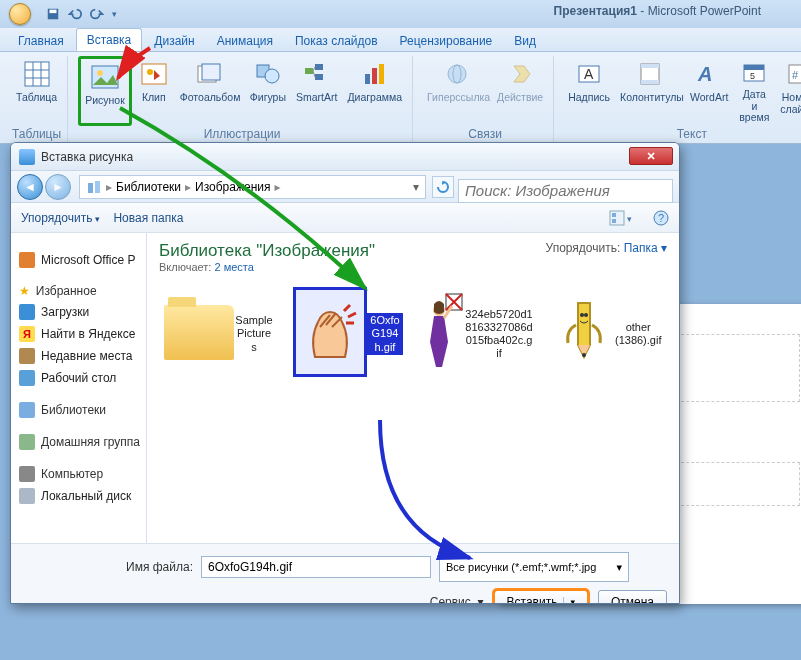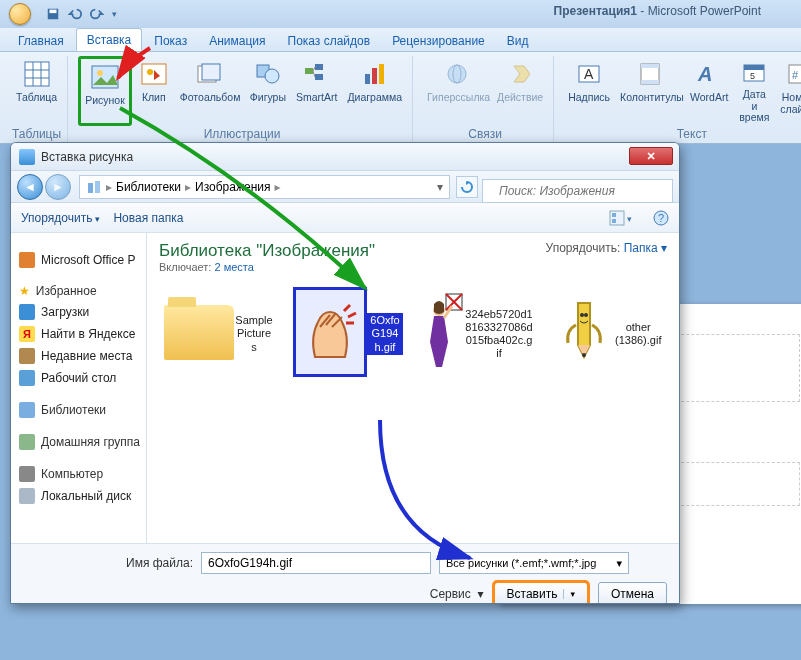--- a/index.html
+++ b/index.html
@@ -41,21 +41,21 @@
   .dialog { position:absolute; top:142px; left:10px; width:670px; height:462px; background:#fff; border:1px solid #5a7aa0; box-shadow:2px 4px 12px rgba(0,0,0,.4); border-radius:6px 6px 0 0; overflow:hidden; }
   .dlg-title { height:28px; background: linear-gradient(#f5fafe, #dfeaf6); display:flex; align-items:center; padding:0 8px; font-size:12px; color:#333; border-bottom:1px solid #c8d8ea; }
   .dlg-title .ico { width:16px; height:16px; margin-right:6px; background: linear-gradient(#87c5ff,#3a8fd6); border-radius:2px; }
   .dlg-close { position:absolute; right:6px; top:4px; width:44px; height:18px; background: linear-gradient(#e27070,#c93030); border:1px solid #9e2424; border-radius:2px; display:flex; align-items:center; justify-content:center; color:#fff; font-size:11px; font-weight:bold; }
 
   .dlg-nav { height:32px; background: linear-gradient(#f2f7fc,#e3edf8); display:flex; align-items:center; padding:0 6px; border-bottom:1px solid #c8d8ea; font-size:12px; }
   .nav-btn { width:26px; height:26px; border-radius:50%; background: radial-gradient(circle at 35% 30%, #bde0ff, #3a8fd6); border:1px solid #2c6da5; margin-right:2px; display:flex; align-items:center; justify-content:center; color:#fff; }
   .crumb { display:flex; align-items:center; padding:3px 6px; background:#fff; border:1px solid #b8cde4; flex:1; margin:0 6px; height:24px; }
   .crumb .sep { margin:0 4px; color:#888; }
   .refresh { width:22px; height:22px; border:1px solid #b8cde4; background:#f4f9fe; display:flex; align-items:center; justify-content:center; margin-right:4px; }
-  .search { height:24px; flex:0 0 170px; border:1px solid #b8cde4; background:#fff; padding:0 16px; font-size:12px; color:#999; font-style:italic;margin-top:8px; }
+  .search { height:24px; flex:0 0 170px; border:1px solid #b8cde4; background:#fff; padding:0 6px; font-size:15px; color:#999; font-style:italic;margin-top:8px; }
 
   .dlg-toolbar { height:30px; background: linear-gradient(#fafcfe,#eaf1f9); border-bottom:1px solid #d6e1ee; display:flex; align-items:center; padding:0 10px; font-size:12px; color:#1f4f88; gap:14px; }
   .tool-drop::after { content:" ▾"; font-size:9px; }
 
   .dlg-body { display:flex; height:310px; }
   .sidebar { width:170px; border-right:1px solid #d6e1ee; padding:16px 6px; font-size:12px; overflow:hidden; }
   .side-item { display:flex; align-items:center; gap:6px; padding:3px 2px; color:#222; white-space:nowrap; }
   .side-item .sico { width:16px; height:16px; flex:0 0 16px; border-radius:2px; }
   .side-group { margin-top:10px; }
   .side-head { color:#333; }
@@ -79,21 +79,21 @@
   .folder-ico { width:70px; height:55px; background: linear-gradient(#ffe8a0,#f0c050); border-radius:2px 6px 2px 2px; position:relative; }
   .folder-ico::before { content:""; position:absolute; top:-8px; left:4px; width:28px; height:10px; background:#f5d77a; border-radius:2px 2px 0 0; }
   .hands-ico { width:60px; height:70px; }
   .woman-ico { width:40px; height:80px; }
   .pencil-ico { width:50px; height:75px; }
 
   .dlg-footer { border-top:1px solid #d6e1ee; padding:8px 12px 10px; background:#f4f8fc; }
   .row { display:flex; align-items:center; gap:8px; margin-bottom:8px; }
   .lbl-right { font-size:12px; color:#333; text-align:right; width:170px; }
   .finput { flex:0 0 230px; height:22px; border:1px solid #9db6d2; padding:0 6px; font-size:12px; background:#fff; }
-  .ftype { flex:0 0 190px; height:22px; border:1px solid #9db6d2; background:#fff; font-size:11px; display:flex; align-items:center; padding:0 6px; justify-content:space-between; }
+  .ftype { flex:0 0 190px; height:30px; border:1px solid #9db6d2; background:#fff; font-size:11px; display:flex; align-items:center; padding:0 6px; justify-content:space-between; }
   .btn { height:24px; padding:0 12px; border:1px solid #8ea9c7; background: linear-gradient(#fefefe,#e7eef7); font-size:12px; display:flex; align-items:center; border-radius:3px; cursor:pointer; }
   .btn.split::after { content:"▾"; font-size:9px; margin-left:6px; border-left:1px solid #aabfd8; padding-left:6px; }
   .hilite-orange { outline:3px solid #ff8c1a; outline-offset:-1px; }
   .footer-actions { display:flex; justify-content:flex-end; gap:10px; align-items:center; }
   .serv { font-size:12px; color:#333; }
 
   
   .overlay { position:absolute; top:0; left:0; width:801px; height:660px; pointer-events:none; }
 </style>
 </head>
@@ -117,21 +117,21 @@
     <span style="font-size:9px;color:#3a6ea5">▾</span>
   </div>
   <div class="title-text">
     <span class="fname">Презентация1</span> - <span>Microsoft PowerPoint</span>
   </div>
 </div>
 
 <div class="tabs">
   <div class="tab">Главная</div>
   <div class="tab active hilite-red">Вставка</div>
-  <div class="tab">Показ</div>
+  <div class="tab">Дизайн</div>
   <div class="tab">Анимация</div>
   <div class="tab">Показ слайдов</div>
   <div class="tab">Рецензирование</div>
   <div class="tab">Вид</div>
 </div>
 
 <div class="ribbon">
   <div class="group">
     <div class="btns">
       <div class="rbtn">

